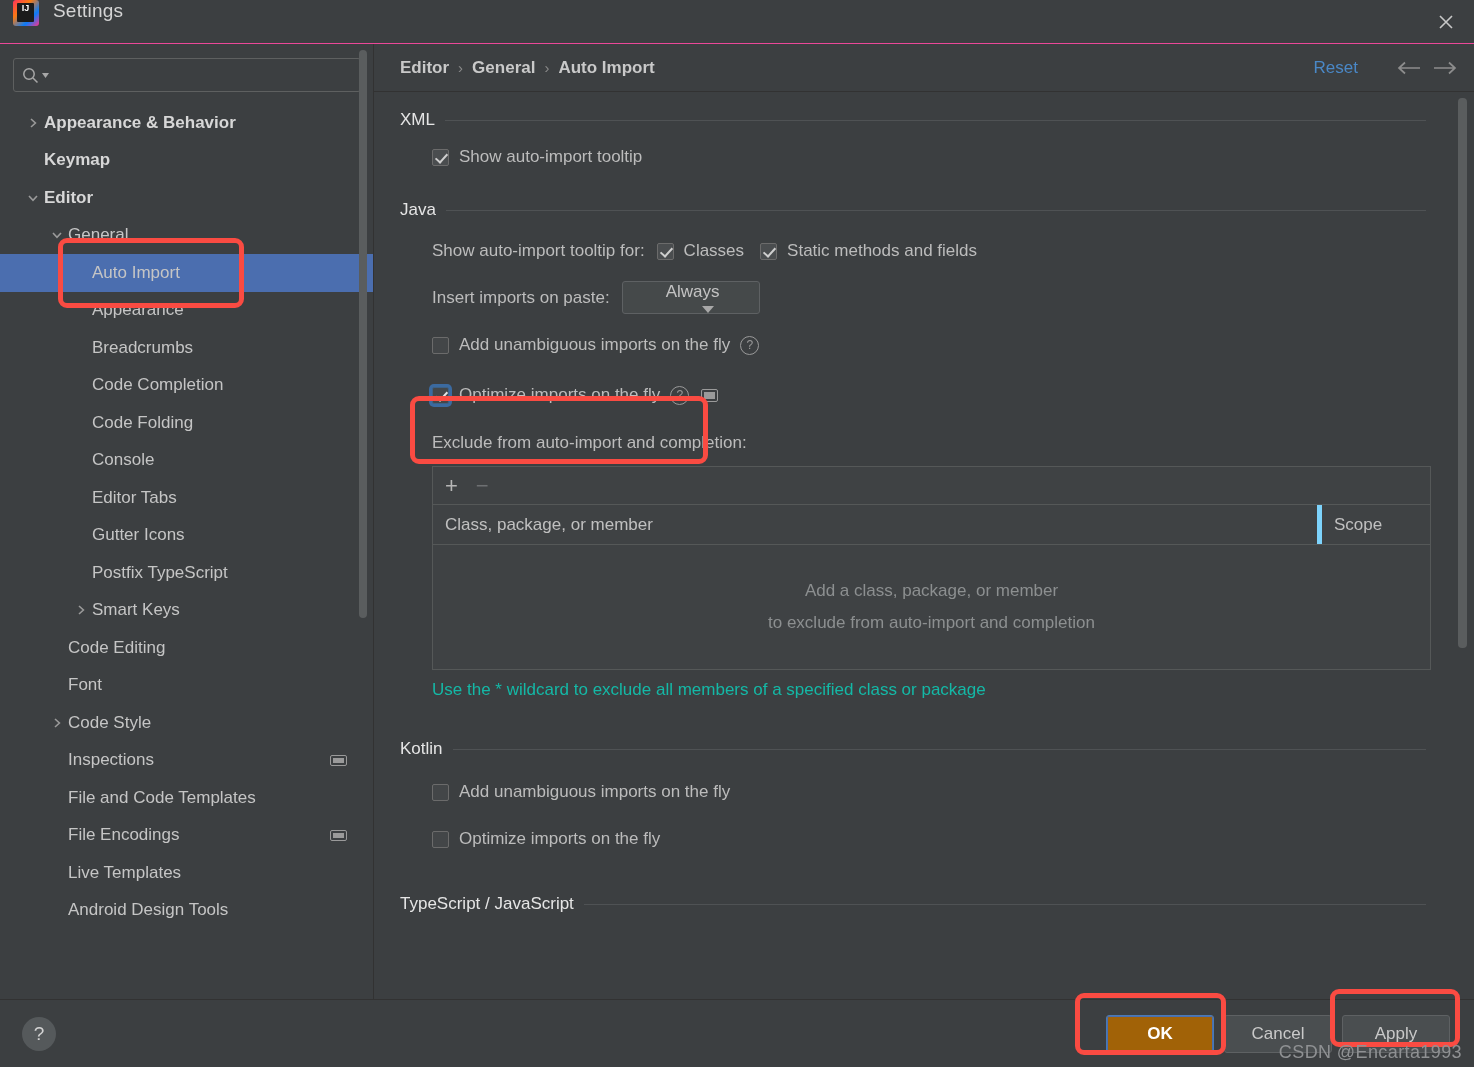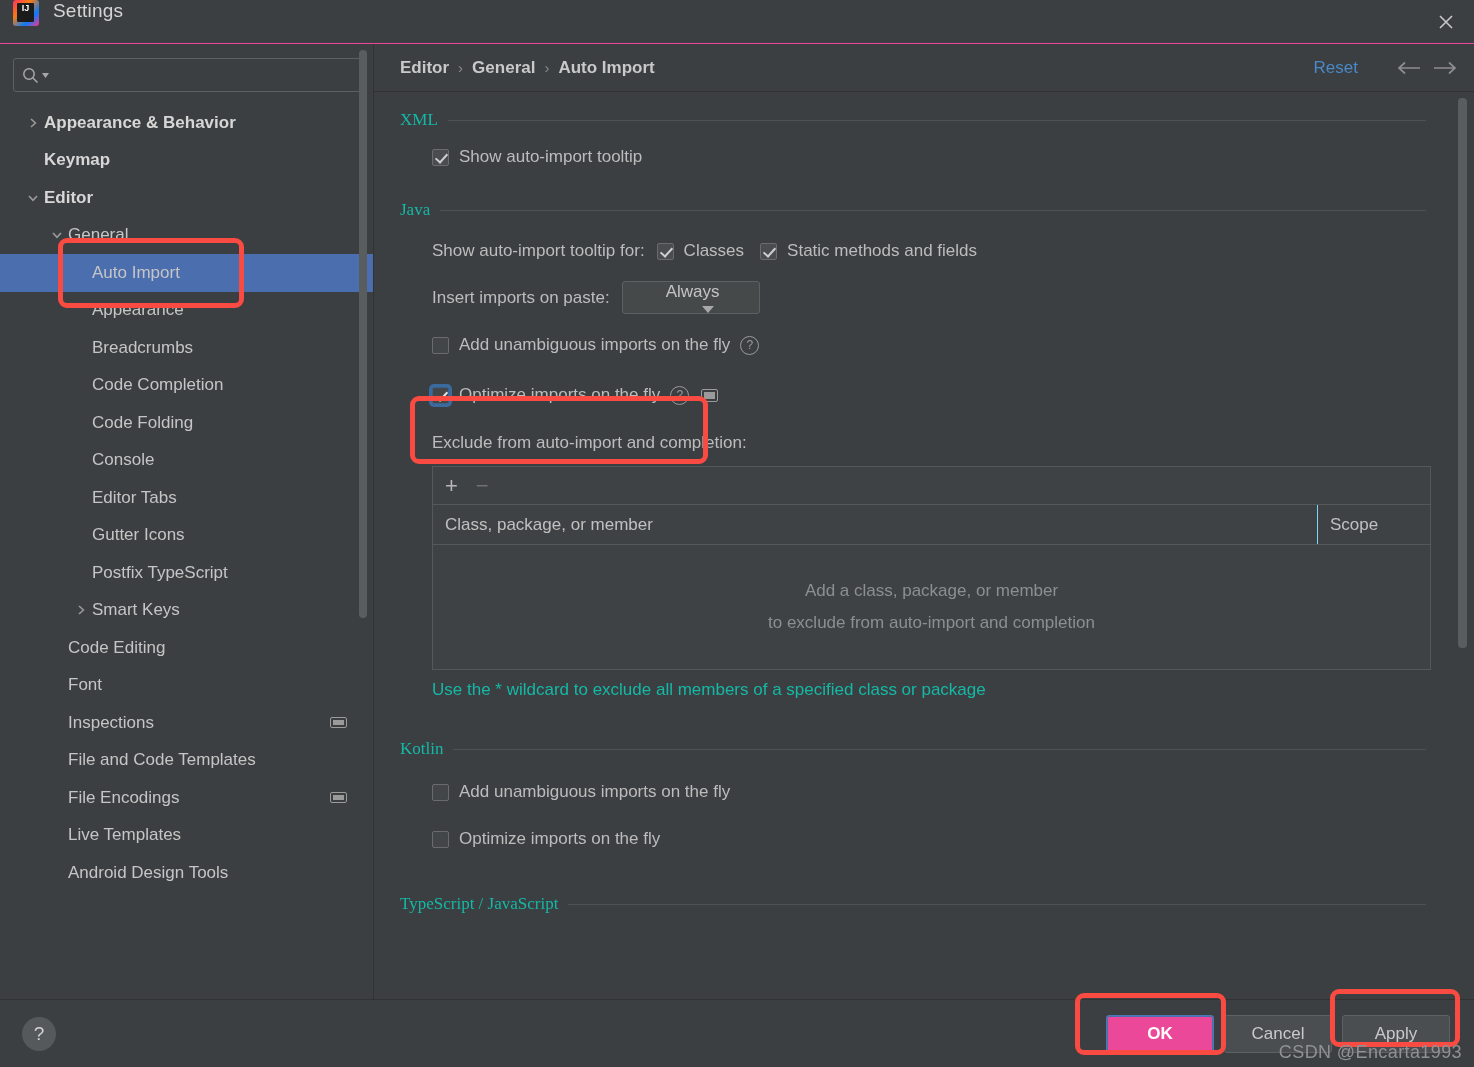--- a/index.html
+++ b/index.html
@@ -188,21 +188,21 @@
     right: 7px; top: 6px;
     width: 9px; height: 550px;
     background: #5a5d5e;
     border-radius: 4px;
   }
 
   .section {
     display: flex; align-items: center;
     margin-top: 4px; margin-bottom: 10px;
   }
-  .section-label { font-size: 17px; color: #14b8a6; white-space: nowrap; font-family: Liberation Serif, serif; }
+  .section-label { font-size: 17px; color: #e5e5e5; white-space: nowrap; }
   .section-rule {
     flex: 1 1 auto; height: 1px; background: #4f5254; margin-left: 10px;
   }
 
   .row {
     display: flex; align-items: center;
     min-height: 30px;
     font-size: 17px; color: #bcbcbc;
   }
   .indent { padding-left: 32px; }
@@ -314,21 +314,21 @@
     display: flex;
     height: 40px;
     align-items: center;
     border-bottom: 1px solid #555858;
     font-size: 17px;
     color: #c0c0c0;
   }
   .th-main { flex: 1 1 auto; padding-left: 12px; }
   .th-scope {
     width: 113px; flex: 0 0 113px;
-    border-left: 1px solid #7dd3fc;
+    border-left: 5px solid #7dd3fc;
     padding-left: 12px;
     height: 100%;
     display: flex; align-items: center;
   }
   .table-empty {
     height: 124px;
     display: flex;
     flex-direction: column;
     align-items: center;
     justify-content: center;
@@ -373,21 +373,21 @@
     border: 1px solid #5e6163;
     background: #4a4e50;
     color: #c9c9c9;
     font-size: 17px;
     font-family: "Liberation Sans", sans-serif;
     cursor: pointer;
     margin-left: 10px;
     padding: 0 16px;
   }
   .btn.primary {
-    background: #ec4899;
+    background: #a16207;
     border-color: #4a7ab5;
     color: #ffffff;
     font-weight: bold;
     box-shadow: 0 0 0 1px #4b6eaf inset;
   }
 
   
   .anno {
     position: absolute;
     border: 5px solid #fa4b42;
@@ -509,20 +509,28 @@
             </span>
             <span>Smart Keys</span>
           </div>
           <div class="tree-row lvl2">
             <span class="tw empty"></span>
             <span>Code Editing</span>
           </div>
           <div class="tree-row lvl2">
             <span class="tw empty"></span>
             <span>Font</span>
+          </div>
+          <div class="tree-row lvl2">
+            <span class="tw">
+              <svg width="12" height="12" viewBox="0 0 12 12">
+                <path d="M4 2 L8.4 6 L4 10" stroke="#9a9a9a" stroke-width="1.6" fill="none"></path>
+              </svg>
+            </span>
+            <span>Code Style</span>
           </div>
           <div class="tree-row lvl2">
             <span class="tw empty"></span>
             <span>Inspections</span>
             <span class="badge-ic">
               <span class="scope-badge sm" style="margin-left:0"></span>
             </span>
           </div>
           <div class="tree-row lvl2">
             <span class="tw empty"></span>

